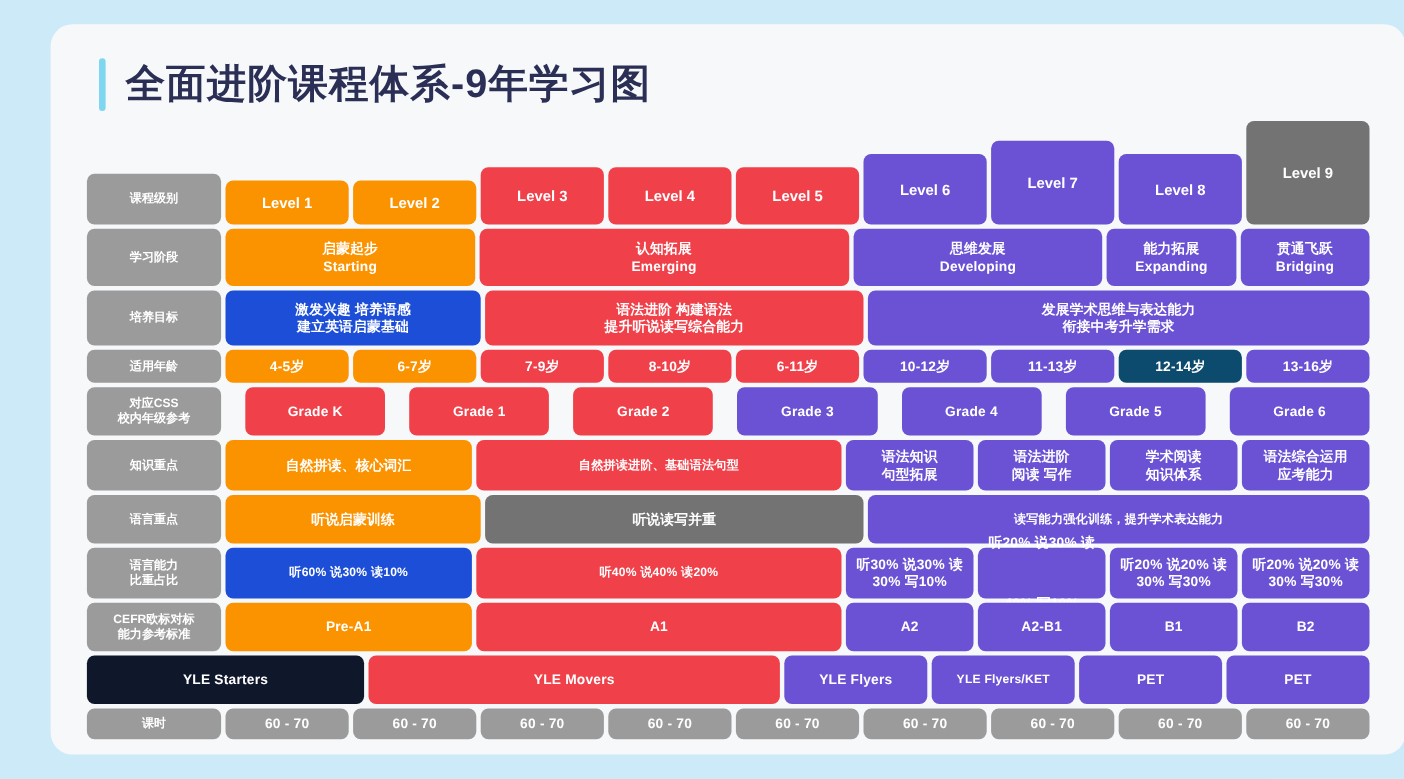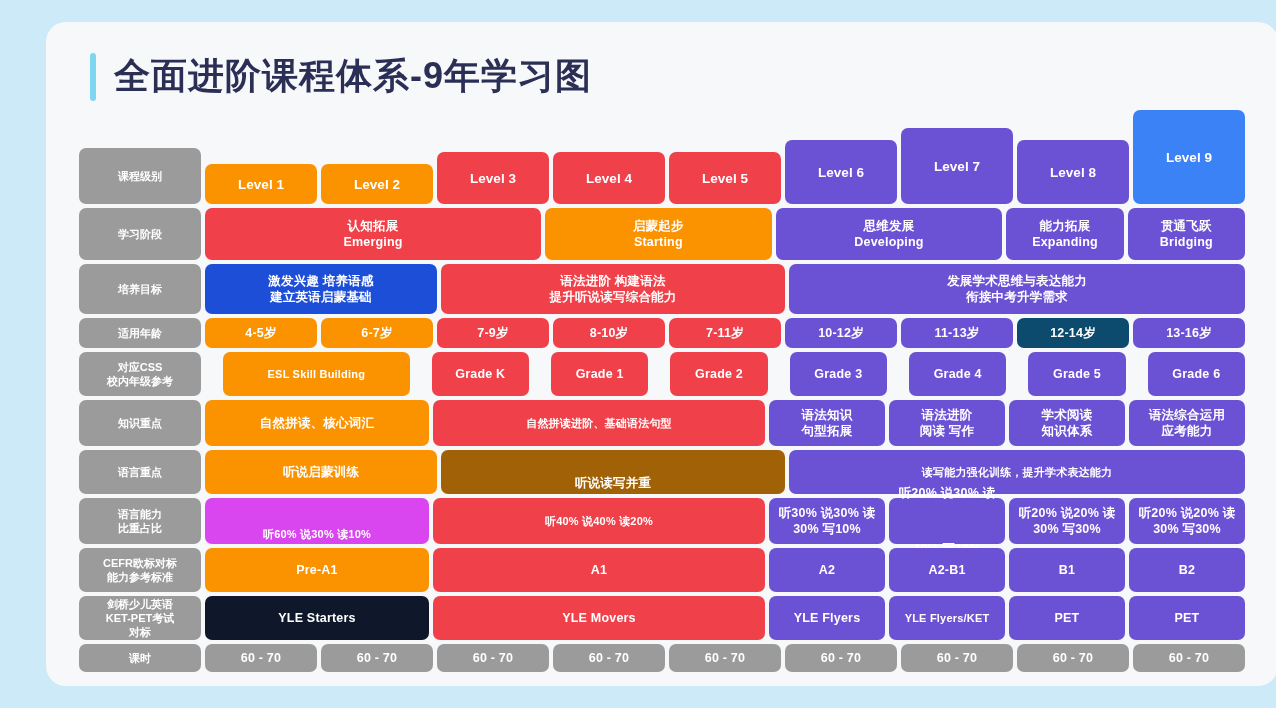--- a/index.html
+++ b/index.html
@@ -86,21 +86,21 @@
 
   <div class="title-wrap">
     <div class="title-bar"></div>
     <div class="title-text">全面进阶课程体系-9年学习图</div>
   </div>
 
   <div class="grid">
 
     <div class="hdr-row">
       <div class="hdr-spacer">
-        <div class="lbl" style="height:56px">课程级别</div>
+        <div class="lbl" style="height:46px">课程级别</div>
       </div>
       <div id="level-headers" style="display:flex; gap:4px; flex:1; align-items:flex-end;">
           <div class="hdr" style="background: rgb(251, 146, 0); height: 40px; flex: 1 1 0px;">
             <span>Level 1</span>
           </div>
           <div class="hdr" style="background: rgb(251, 146, 0); height: 40px; flex: 1 1 0px;">
             <span>Level 2</span>
           </div>
           <div class="hdr" style="background: rgb(240, 64, 73); height: 52px; flex: 1 1 0px;">
             <span>Level 3</span>
@@ -113,39 +113,39 @@
           </div>
           <div class="hdr" style="background: rgb(107, 82, 212); height: 64px; flex: 1 1 0px;">
             <span>Level 6</span>
           </div>
           <div class="hdr" style="background: rgb(107, 82, 212); height: 76px; flex: 1 1 0px;">
             <span>Level 7</span>
           </div>
           <div class="hdr" style="background: rgb(107, 82, 212); height: 64px; flex: 1 1 0px;">
             <span>Level 8</span>
           </div>
-          <div class="hdr" style="background: #3b82f6; height: 94px; flex: 1 1 0px;">
+          <div class="hdr" style="background: #737373; height: 94px; flex: 1 1 0px;">
             <span>Level 9</span>
           </div>
         </div>
     </div>
 
     <div id="body-rows">
         <div class="row" style="height: 52px;">
           <div class="lbl">
             <span class="hline">学习阶段</span>
-          </div>
-          <div class="cell" style="background: rgb(240, 64, 73); flex: 3 1 0px;">
-            <span class="hline">认知拓展</span>
-            <span class="hline">Emerging</span>
           </div>
           <div class="cell" style="background: rgb(251, 146, 0); flex: 2 1 0px;">
             <span class="hline">启蒙起步</span>
             <span class="hline">Starting</span>
           </div>
+          <div class="cell" style="background: rgb(240, 64, 73); flex: 3 1 0px;">
+            <span class="hline">认知拓展</span>
+            <span class="hline">Emerging</span>
+          </div>
           <div class="cell" style="background: rgb(107, 82, 212); flex: 2 1 0px;">
             <span class="hline">思维发展</span>
             <span class="hline">Developing</span>
           </div>
           <div class="cell" style="background: rgb(107, 82, 212); flex: 1 1 0px;">
             <span class="hline">能力拓展</span>
             <span class="hline">Expanding</span>
           </div>
           <div class="cell" style="background: rgb(107, 82, 212); flex: 1 1 0px;">
             <span class="hline">贯通飞跃</span>
@@ -179,43 +179,40 @@
           <div class="cell" style="background: rgb(251, 146, 0); flex: 1 1 0px;">
             <span class="hline">6-7岁</span>
           </div>
           <div class="cell" style="background: rgb(240, 64, 73); flex: 1 1 0px;">
             <span class="hline">7-9岁</span>
           </div>
           <div class="cell" style="background: rgb(240, 64, 73); flex: 1 1 0px;">
             <span class="hline">8-10岁</span>
           </div>
           <div class="cell" style="background: rgb(240, 64, 73); flex: 1 1 0px;">
-            <span class="hline">7-11岁</span>
+            <span class="hline">6-11岁</span>
           </div>
           <div class="cell" style="background: rgb(107, 82, 212); flex: 1 1 0px;">
             <span class="hline">10-12岁</span>
           </div>
           <div class="cell" style="background: rgb(107, 82, 212); flex: 1 1 0px;">
             <span class="hline">11-13岁</span>
           </div>
           <div class="cell" style="background: #0c4a6e; flex: 1 1 0px;">
             <span class="hline">12-14岁</span>
           </div>
           <div class="cell" style="background: rgb(107, 82, 212); flex: 1 1 0px;">
             <span class="hline">13-16岁</span>
           </div>
         </div>
         <div class="row" style="height: 44px; gap: 22px;">
           <div class="lbl">
             <span class="hline">对应CSS</span>
             <span class="hline">校内年级参考</span>
           </div>
-          <div class="cell" style="background: rgb(251, 146, 0); flex: 2 1 0px;">
-            <span class="hline small">ESL Skill Building</span>
-          </div>
           <div class="cell" style="background: rgb(240, 64, 73); flex: 1 1 0px;">
             <span class="hline">Grade K</span>
           </div>
           <div class="cell" style="background: rgb(240, 64, 73); flex: 1 1 0px;">
             <span class="hline">Grade 1</span>
           </div>
           <div class="cell" style="background: rgb(240, 64, 73); flex: 1 1 0px;">
             <span class="hline">Grade 2</span>
           </div>
           <div class="cell" style="background: rgb(107, 82, 212); flex: 1 1 0px;">
@@ -258,33 +255,33 @@
             <span class="hline">应考能力</span>
           </div>
         </div>
         <div class="row" style="height: 44px;">
           <div class="lbl">
             <span class="hline">语言重点</span>
           </div>
           <div class="cell" style="background: rgb(251, 146, 0); flex: 2 1 0px;">
             <span class="hline">听说启蒙训练</span>
           </div>
-          <div class="cell" style="background: #a16207; flex: 3 1 0px; justify-content: flex-end;">
+          <div class="cell" style="background: #737373; flex: 3 1 0px;">
             <span class="hline">听说读写并重</span>
           </div>
           <div class="cell" style="background: rgb(107, 82, 212); flex: 4 1 0px;">
             <span class="hline small">读写能力强化训练，提升学术表达能力</span>
           </div>
         </div>
         <div class="row" style="height: 46px;">
           <div class="lbl">
             <span class="hline">语言能力</span>
             <span class="hline">比重占比</span>
           </div>
-          <div class="cell" style="background: #d946ef; flex: 2 1 0px; justify-content: flex-end;">
+          <div class="cell" style="background: #1d4ed8; flex: 2 1 0px;">
             <span class="hline small">听60% 说30% 读10%</span>
           </div>
           <div class="cell" style="background: rgb(240, 64, 73); flex: 3 1 0px;">
             <span class="hline small">听40% 说40% 读20%</span>
           </div>
           <div class="cell" style="background: rgb(107, 82, 212); flex: 1 1 0px;">
             <span class="hline">听30% 说30% 读</span>
             <span class="hline">30% 写10%</span>
           </div>
           <div class="cell" style="background: rgb(107, 82, 212); flex: 1 1 0px; gap: 40px;">
@@ -318,25 +315,20 @@
             <span class="hline">A2-B1</span>
           </div>
           <div class="cell" style="background: rgb(107, 82, 212); flex: 1 1 0px;">
             <span class="hline">B1</span>
           </div>
           <div class="cell" style="background: rgb(107, 82, 212); flex: 1 1 0px;">
             <span class="hline">B2</span>
           </div>
         </div>
         <div class="row" style="height: 44px;">
-          <div class="lbl">
-            <span class="hline">剑桥少儿英语</span>
-            <span class="hline">KET-PET考试</span>
-            <span class="hline">对标</span>
-          </div>
           <div class="cell" style="background: #0f172a; flex: 2 1 0px;">
             <span class="hline">YLE Starters</span>
           </div>
           <div class="cell" style="background: rgb(240, 64, 73); flex: 3 1 0px;">
             <span class="hline">YLE Movers</span>
           </div>
           <div class="cell" style="background: rgb(107, 82, 212); flex: 1 1 0px;">
             <span class="hline">YLE Flyers</span>
           </div>
           <div class="cell" style="background: rgb(107, 82, 212); flex: 1 1 0px;">

